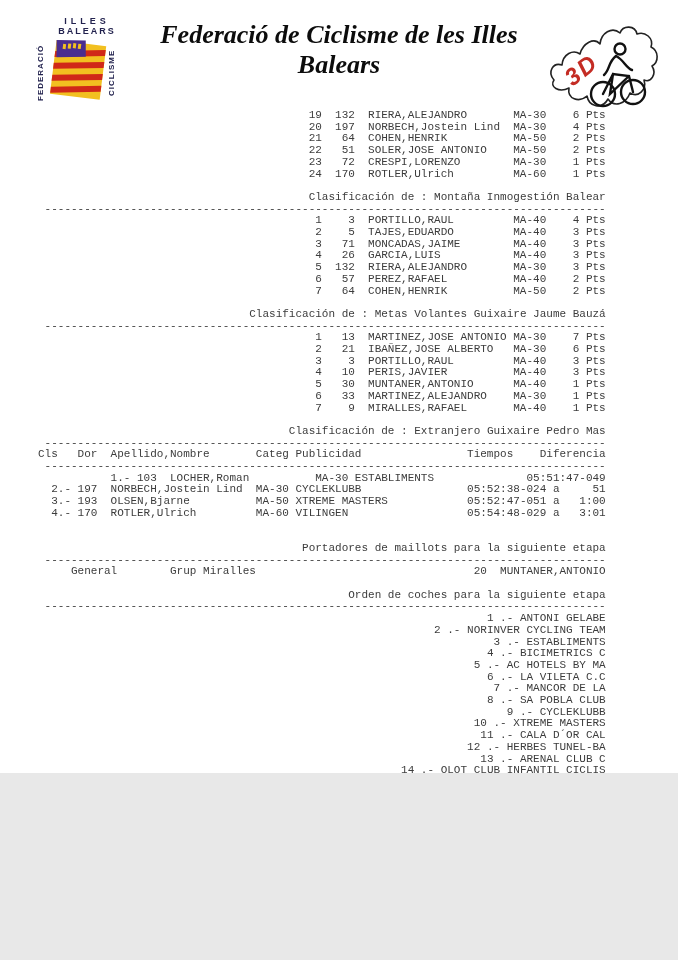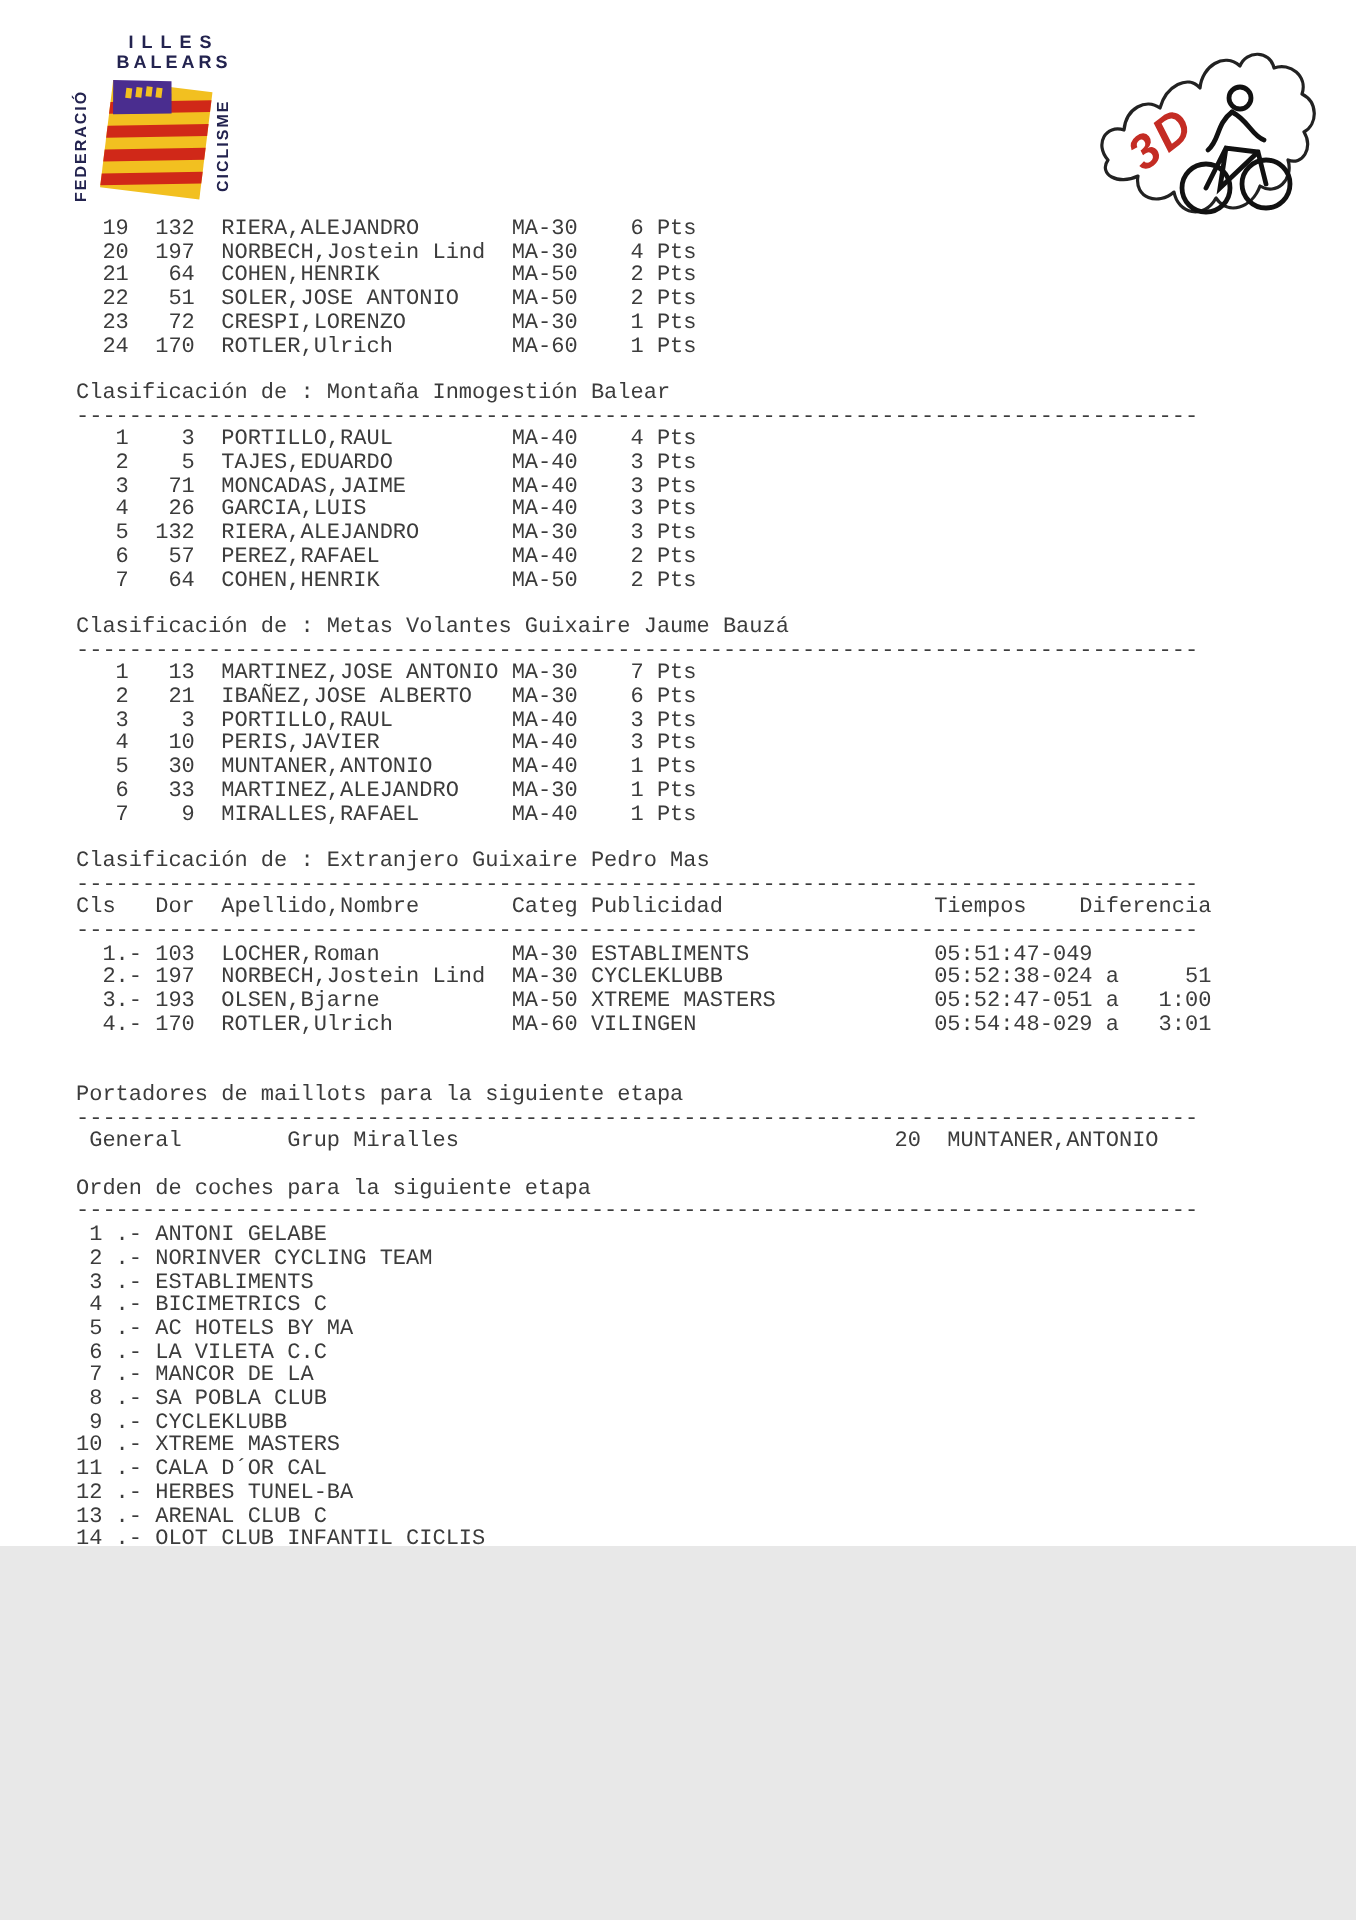--- a/index.html
+++ b/index.html
@@ -22,21 +22,21 @@
         font-size:26px;line-height:30px;color:#0c0c0c;}
 
   .mallorca-logo{position:absolute;right:6px;top:18px;width:132px;height:116px;}
   .mallorca-logo .threed{position:absolute;left:24px;top:38px;color:#c42c24;font-weight:bold;
         font-style:italic;font-size:24px;transform:rotate(-38deg);letter-spacing:2px;
         font-family:"Liberation Sans",sans-serif;}
 
   
   .mono-body{position:absolute;left:38px;top:110px;font-family:"Liberation Mono","DejaVu Sans Mono",monospace;
         font-size:11px;line-height:11.7px;color:#3c3c3c;}
-  .mono-body pre{margin:0;font:inherit;white-space:pre;}
+  .mono-body pre{margin:0;font:inherit;white-space:pre;text-align:right;}
   .gap1{margin-top:11.7px !important;}
   .gap2{margin-top:23.4px !important;}
 
   
   .dias-logo{position:absolute;left:56px;top:872px;display:flex;color:#3b2e87;}
   .dias-3{font-weight:bold;font-size:92px;line-height:78px;letter-spacing:-2px;}
   .dias-right{margin-left:6px;padding-top:6px;}
   .dias-row1{display:flex;align-items:baseline;gap:28px;}
   .dias-dias{font-weight:bold;font-size:30px;line-height:30px;letter-spacing:1px;}
   .dias-de{font-weight:bold;font-size:13px;margin-left:28px;padding-left:24px;}
@@ -67,20 +67,24 @@
         <polygon points="5,52 55,45 55,51 5,58" fill="#d02818"></polygon>
         <polygon points="5,5 34,2 36,18 7,22" fill="#4a2d8f"></polygon>
         <rect x="12" y="8" width="3" height="5" fill="#f2c020"></rect>
         <rect x="17" y="7" width="3" height="5" fill="#f2c020"></rect>
         <rect x="22" y="6" width="3" height="5" fill="#f2c020"></rect>
         <rect x="27" y="6" width="3" height="5" fill="#f2c020"></rect>
       </g>
     </svg>
   </div>
 
+  <h1 class="doc-title">
+    <span>Federació de Ciclisme de les Illes</span><br>
+    <span>Balears</span>
+  </h1>
 
   <div class="mallorca-logo">
     <svg width="132" height="116" viewBox="0 0 132 116">
       <path d="M14,62 C7,54 13,44 22,47 C23,36 33,31 40,36 C43,25 54,19 60,26 C61,15 72,8 80,15 C83,7 95,7 97,16 C105,13 114,20 111,29 C119,33 119,44 112,48 C117,56 111,65 104,62 C107,72 98,80 90,75 C86,86 74,90 68,81 C62,92 49,89 47,78 C39,85 27,81 29,70 C19,75 9,69 14,62 Z" fill="none" stroke="#222222" stroke-width="1.6" stroke-linejoin="round"></path>
       <g stroke="#111111" stroke-width="2.4" fill="none" stroke-linecap="round">
         <circle cx="63" cy="76" r="12"></circle>
         <circle cx="93" cy="74" r="12"></circle>
         <path d="M63,76 L73,56 L89,58 L93,74 M73,56 L70,76 L89,58"></path>
         <path d="M76,38 C68,44 70,52 64,57"></path>
         <path d="M76,38 C84,42 86,50 92,52"></path>

